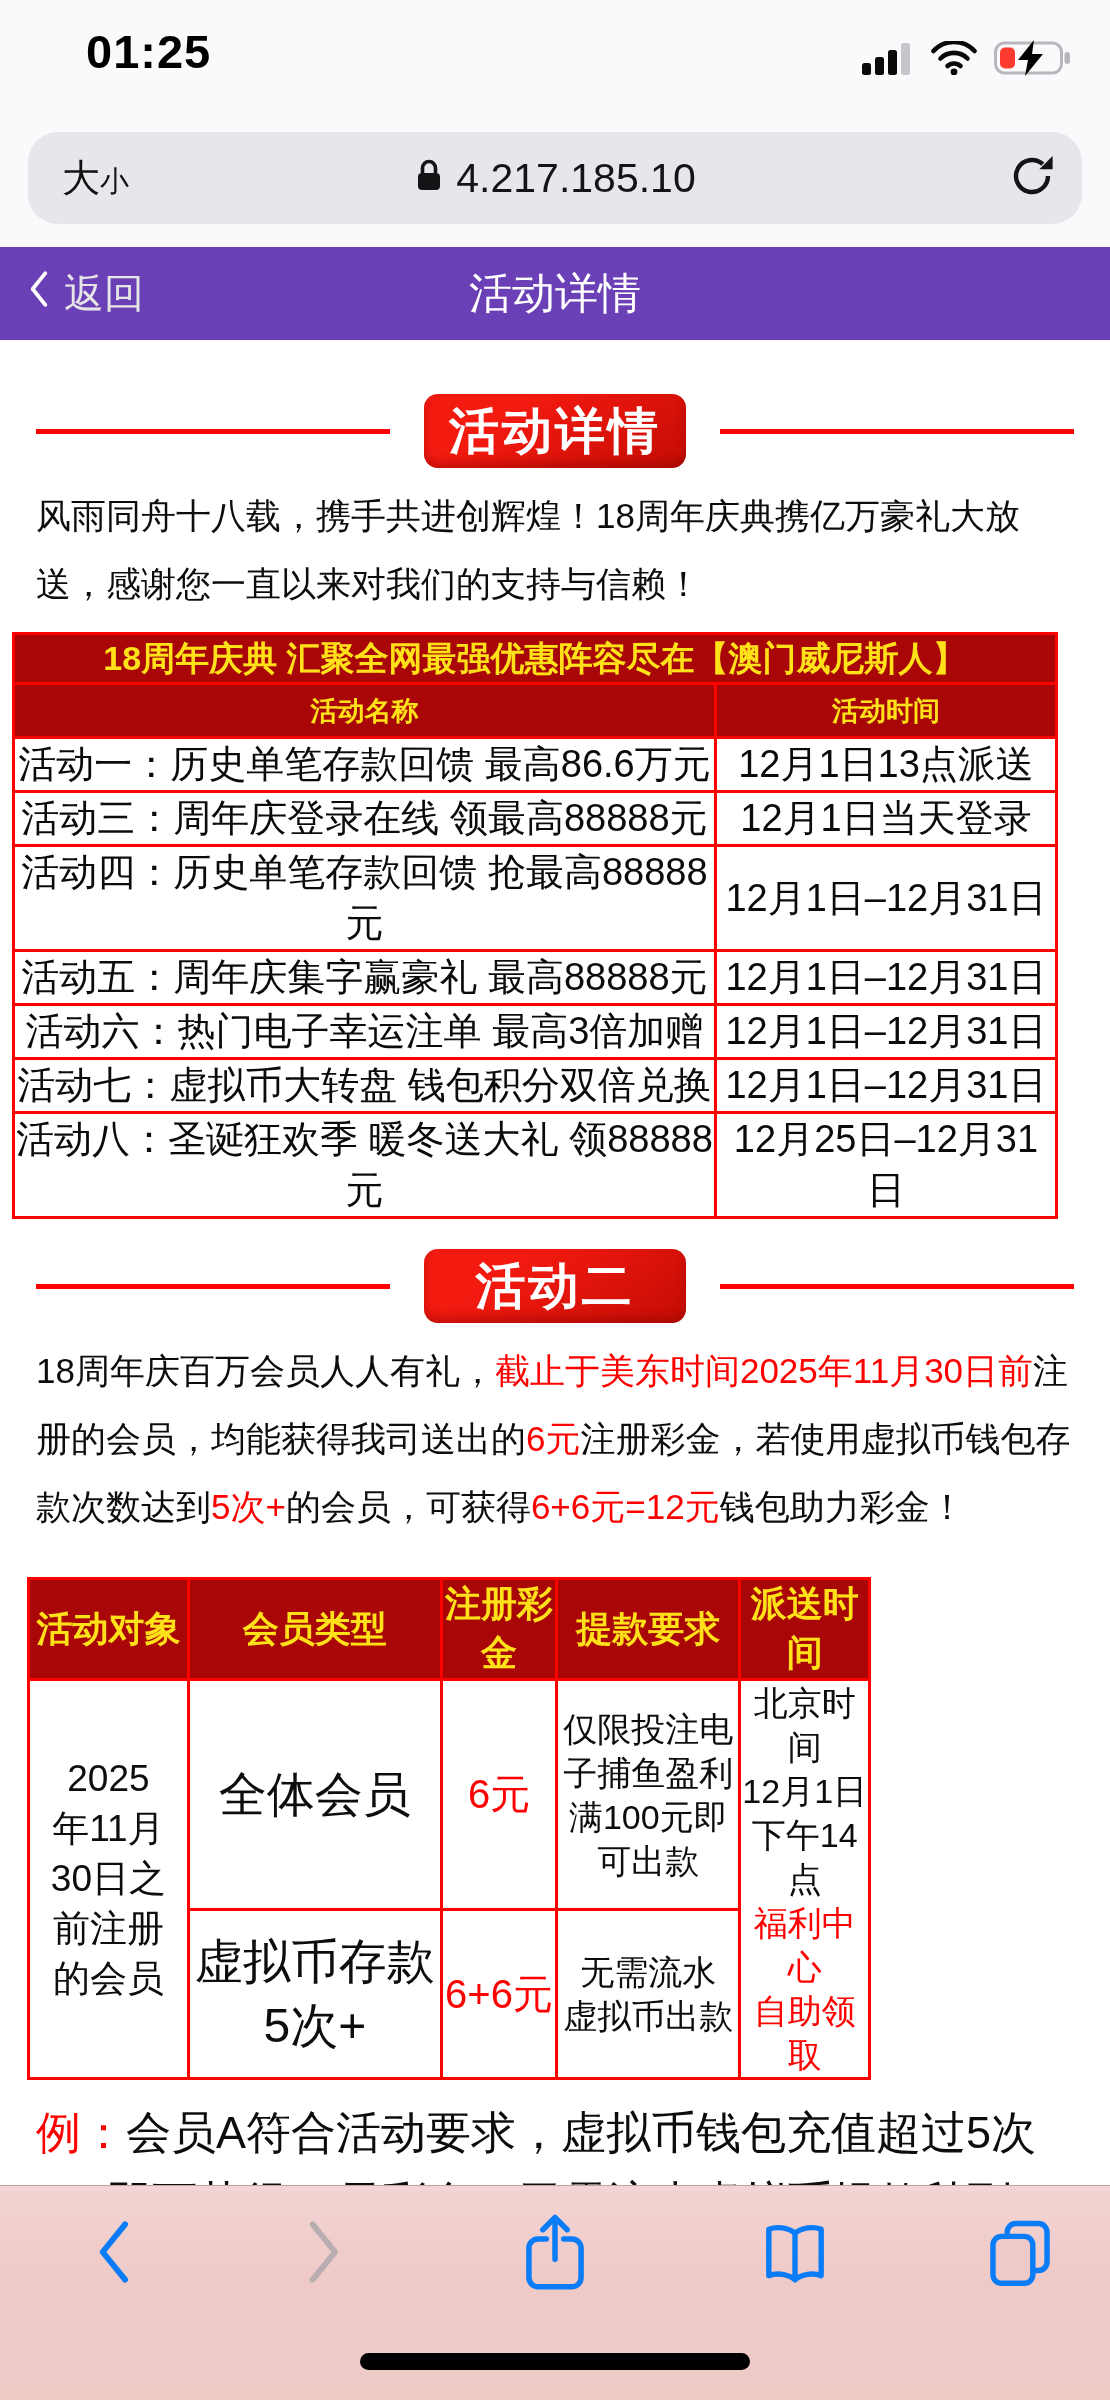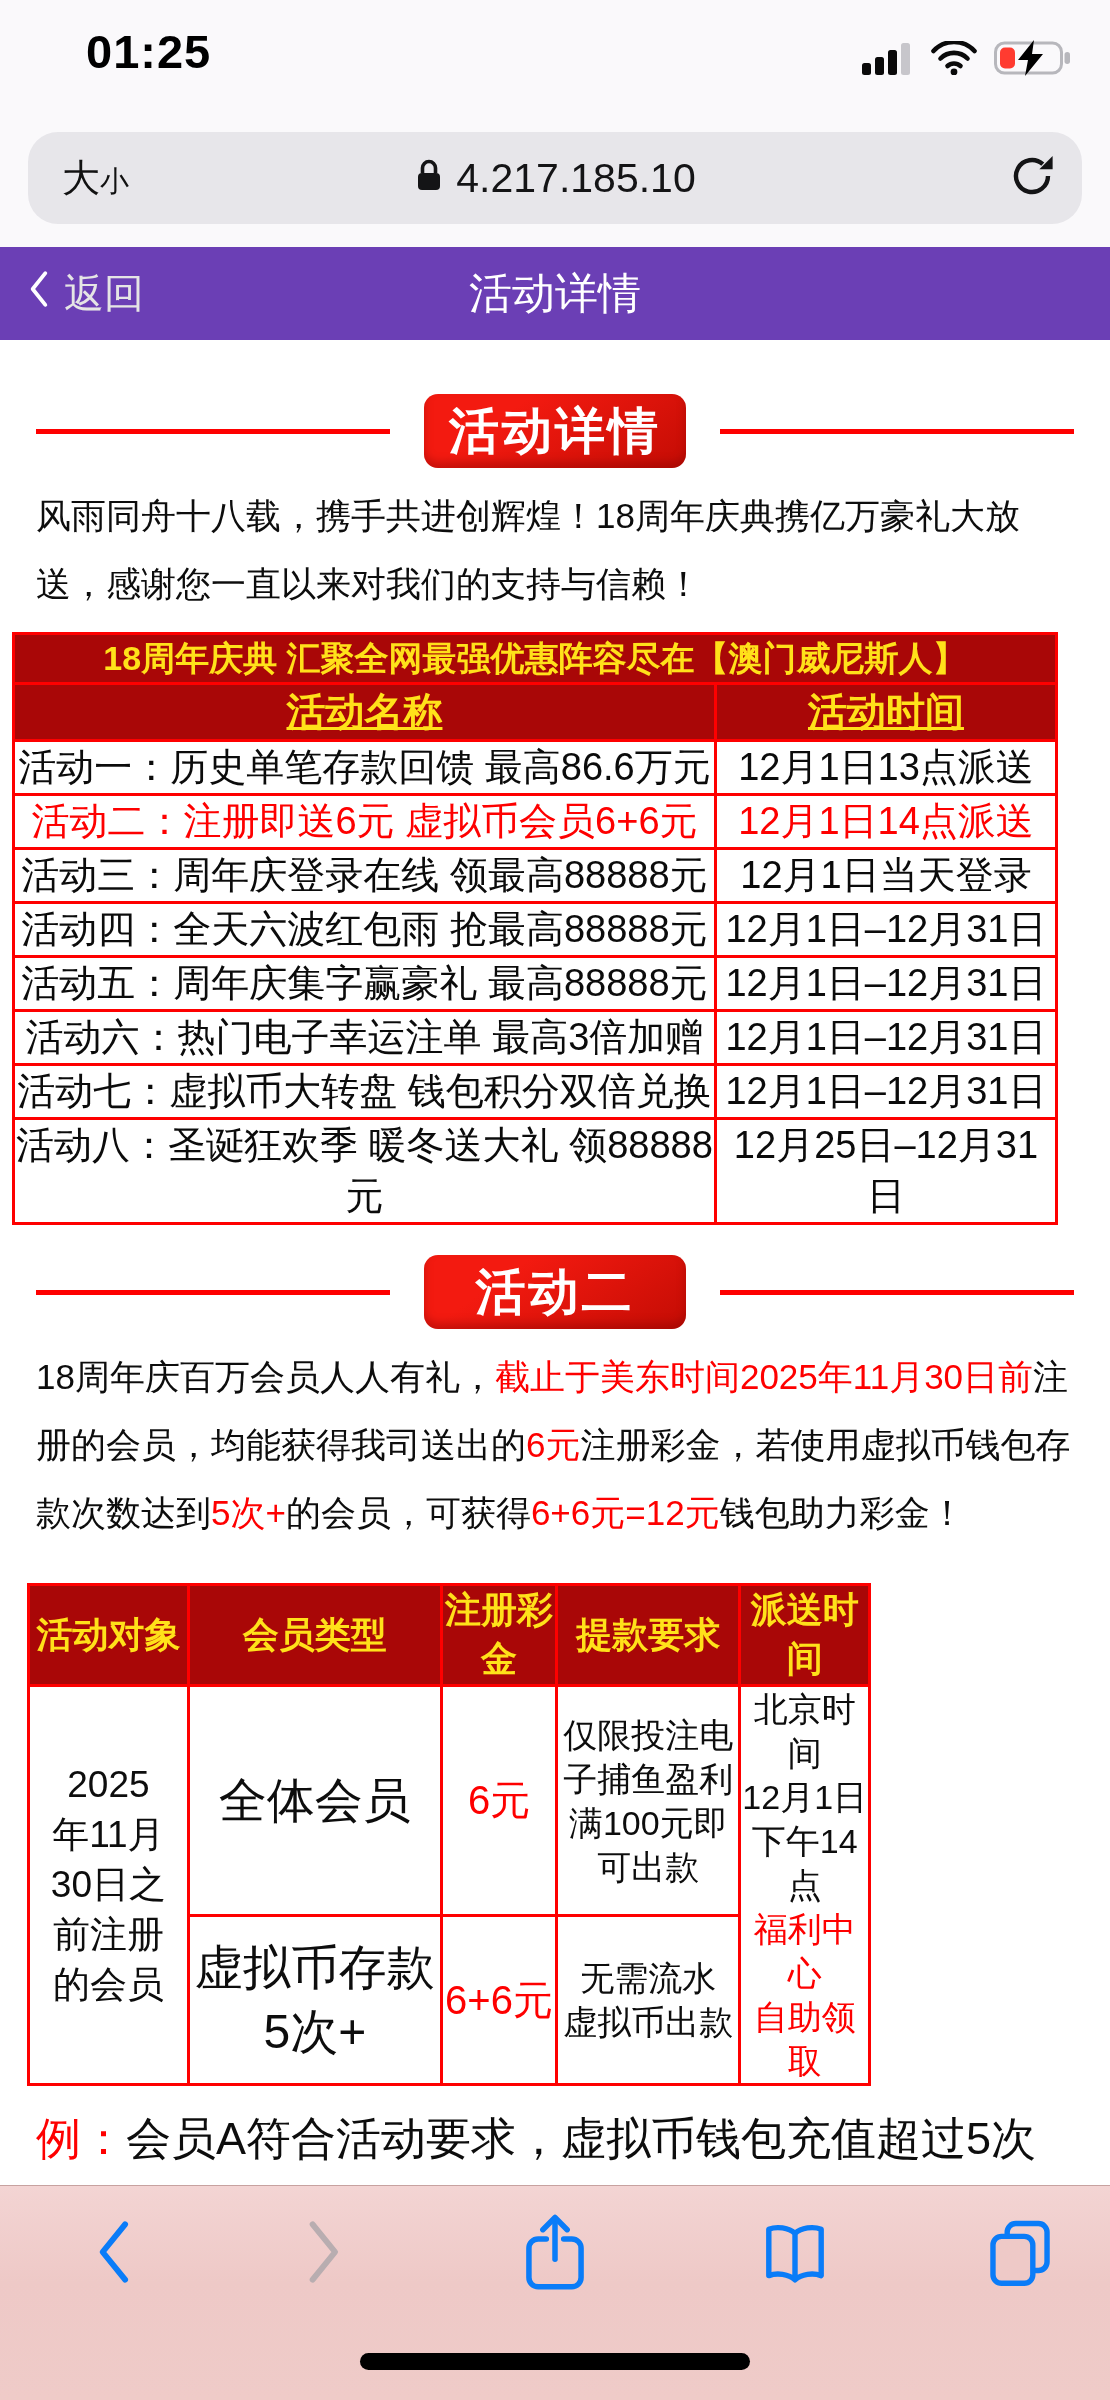--- a/index.html
+++ b/index.html
@@ -48,21 +48,21 @@
   .para{margin:14px 36px 0;font-size:35px;line-height:68px;color:var(--ink);}
   .para .red, .red{color:var(--red);}
   .ex{margin:18px 36px 0;font-size:45px;line-height:70px;}
   .ex + .ex{margin-top:12px;}
   .ex .label{color:var(--red);}
 
   table{border-collapse:collapse;table-layout:fixed;}
   .t1{margin:14px 12px 0;width:1046px;padding-left:36px;}
   .t1 td,.t1 th, .t2 td,.t2 th{border:3px solid var(--red);text-align:center;vertical-align:middle;}
   .t1 .caption th{background:var(--hdr-bg);color:var(--hdr-yellow);font-size:34px;font-weight:700;height:50px;}
-  .t1 .head th{background:var(--hdr-bg);color:var(--hdr-yellow);font-size:39px;font-weight:700;height:54px;text-decoration:underline;}
+  .t1 .head th{background:var(--hdr-bg);color:var(--hdr-yellow);font-size:27px;font-weight:700;height:54px;}
   .t1 tbody td{height:52px;font-size:38px;color:#0b0b0b;background:#fff;}
   .t1 tr.hl td{color:var(--red);}
 
   .t2{margin:36px 27px 0;width:844px;}
   .t2 .head th{background:var(--hdr-bg);color:var(--hdr-yellow);font-size:36px;font-weight:700;height:56px;}
   .t2 td{background:#fff;font-size:36px;}
   .t2 .row1 td{height:132px;}
   .t2 .row2 td{height:98px;}
   .t2 .target{font-size:37px;line-height:50px;padding:0 20px;}
   .t2 .member{font-size:48px;}
@@ -166,30 +166,26 @@
       <tr class="head">
         <th>活动名称</th>
         <th>活动时间</th>
       </tr>
     </thead>
     <tbody id="t1body">
         <tr>
           <td>活动一：历史单笔存款回馈 最高86.6万元</td>
           <td>12月1日13点派送</td>
         </tr>
-        <tr class="hl">
-          <td>活动二：注册即送6元 虚拟币会员6+6元</td>
-          <td>12月1日14点派送</td>
-        </tr>
         <tr>
           <td>活动三：周年庆登录在线 领最高88888元</td>
           <td>12月1日当天登录</td>
         </tr>
         <tr>
-          <td>活动四：全天六波红包雨 抢最高88888元</td>
+          <td>活动四：历史单笔存款回馈 抢最高88888元</td>
           <td>12月1日–12月31日</td>
         </tr>
         <tr>
           <td>活动五：周年庆集字赢豪礼 最高88888元</td>
           <td>12月1日–12月31日</td>
         </tr>
         <tr>
           <td>活动六：热门电子幸运注单 最高3倍加赠</td>
           <td>12月1日–12月31日</td>
         </tr>

